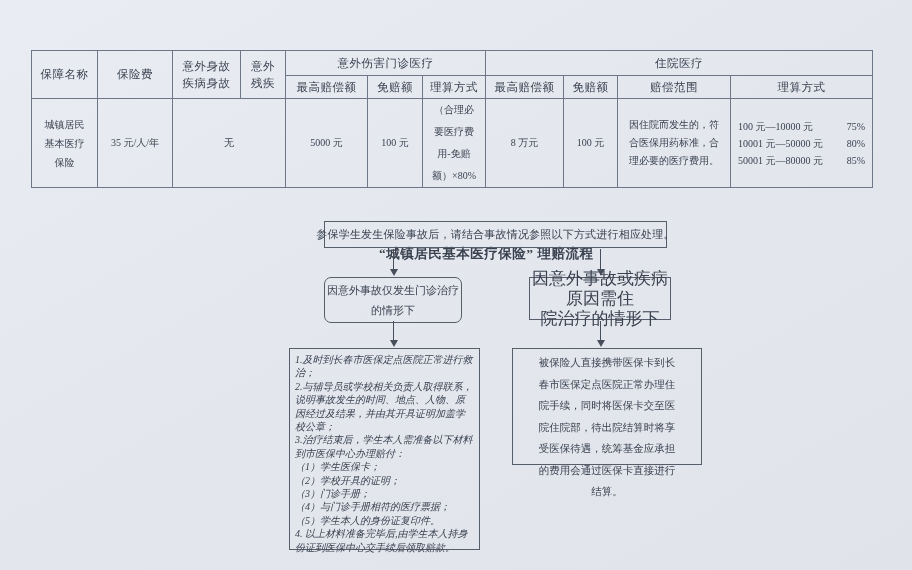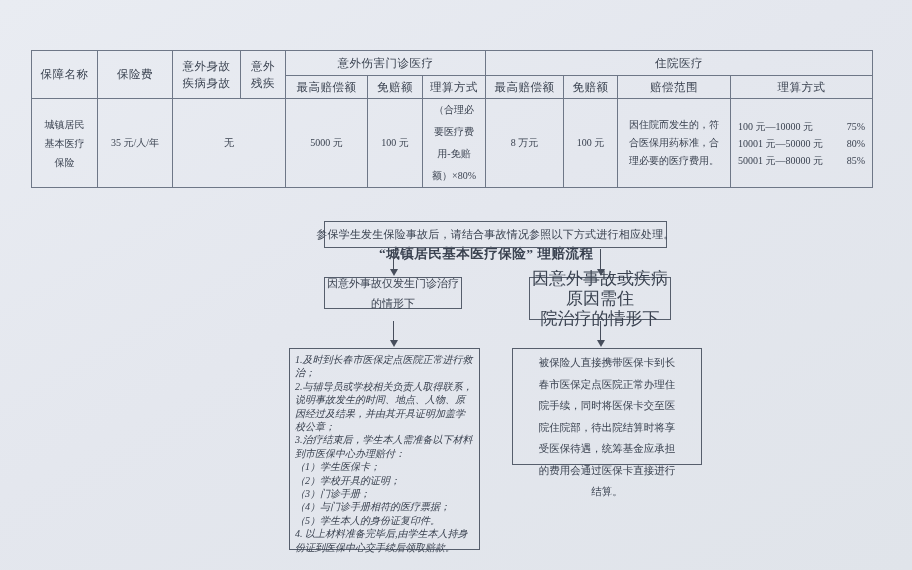--- a/index.html
+++ b/index.html
@@ -64,22 +64,22 @@
     background: transparent;
     color: #3a4250;
     display: flex; align-items: center; justify-content: center;
     text-align: center;
   }
   .fbox-start {
     left: 324px; top: 221px; width: 343px; height: 27px;
     font-size: 11px; white-space: nowrap; letter-spacing: 0.2px;
   }
   .fbox-branch-left {
-    left: 324px; top: 277px; width: 138px; height: 32px;
-    font-size: 11px; line-height: 20px;
+    left: 324px; top: 277px; width: 138px; height: 46px;
+    font-size: 11px; line-height: 20px; border-radius: 7px;
   }
   .fbox-branch-right {
     left: 529px; top: 277px; width: 142px; height: 43px;
     font-size: 17px; line-height: 20px;
   }
   .fbox-steps-left {
     left: 289px; top: 348px; width: 191px; height: 202px;
     font-size: 10px; line-height: 13.4px;
     text-align: left; align-items: flex-start; justify-content: flex-start;
     padding: 4px 5px;

